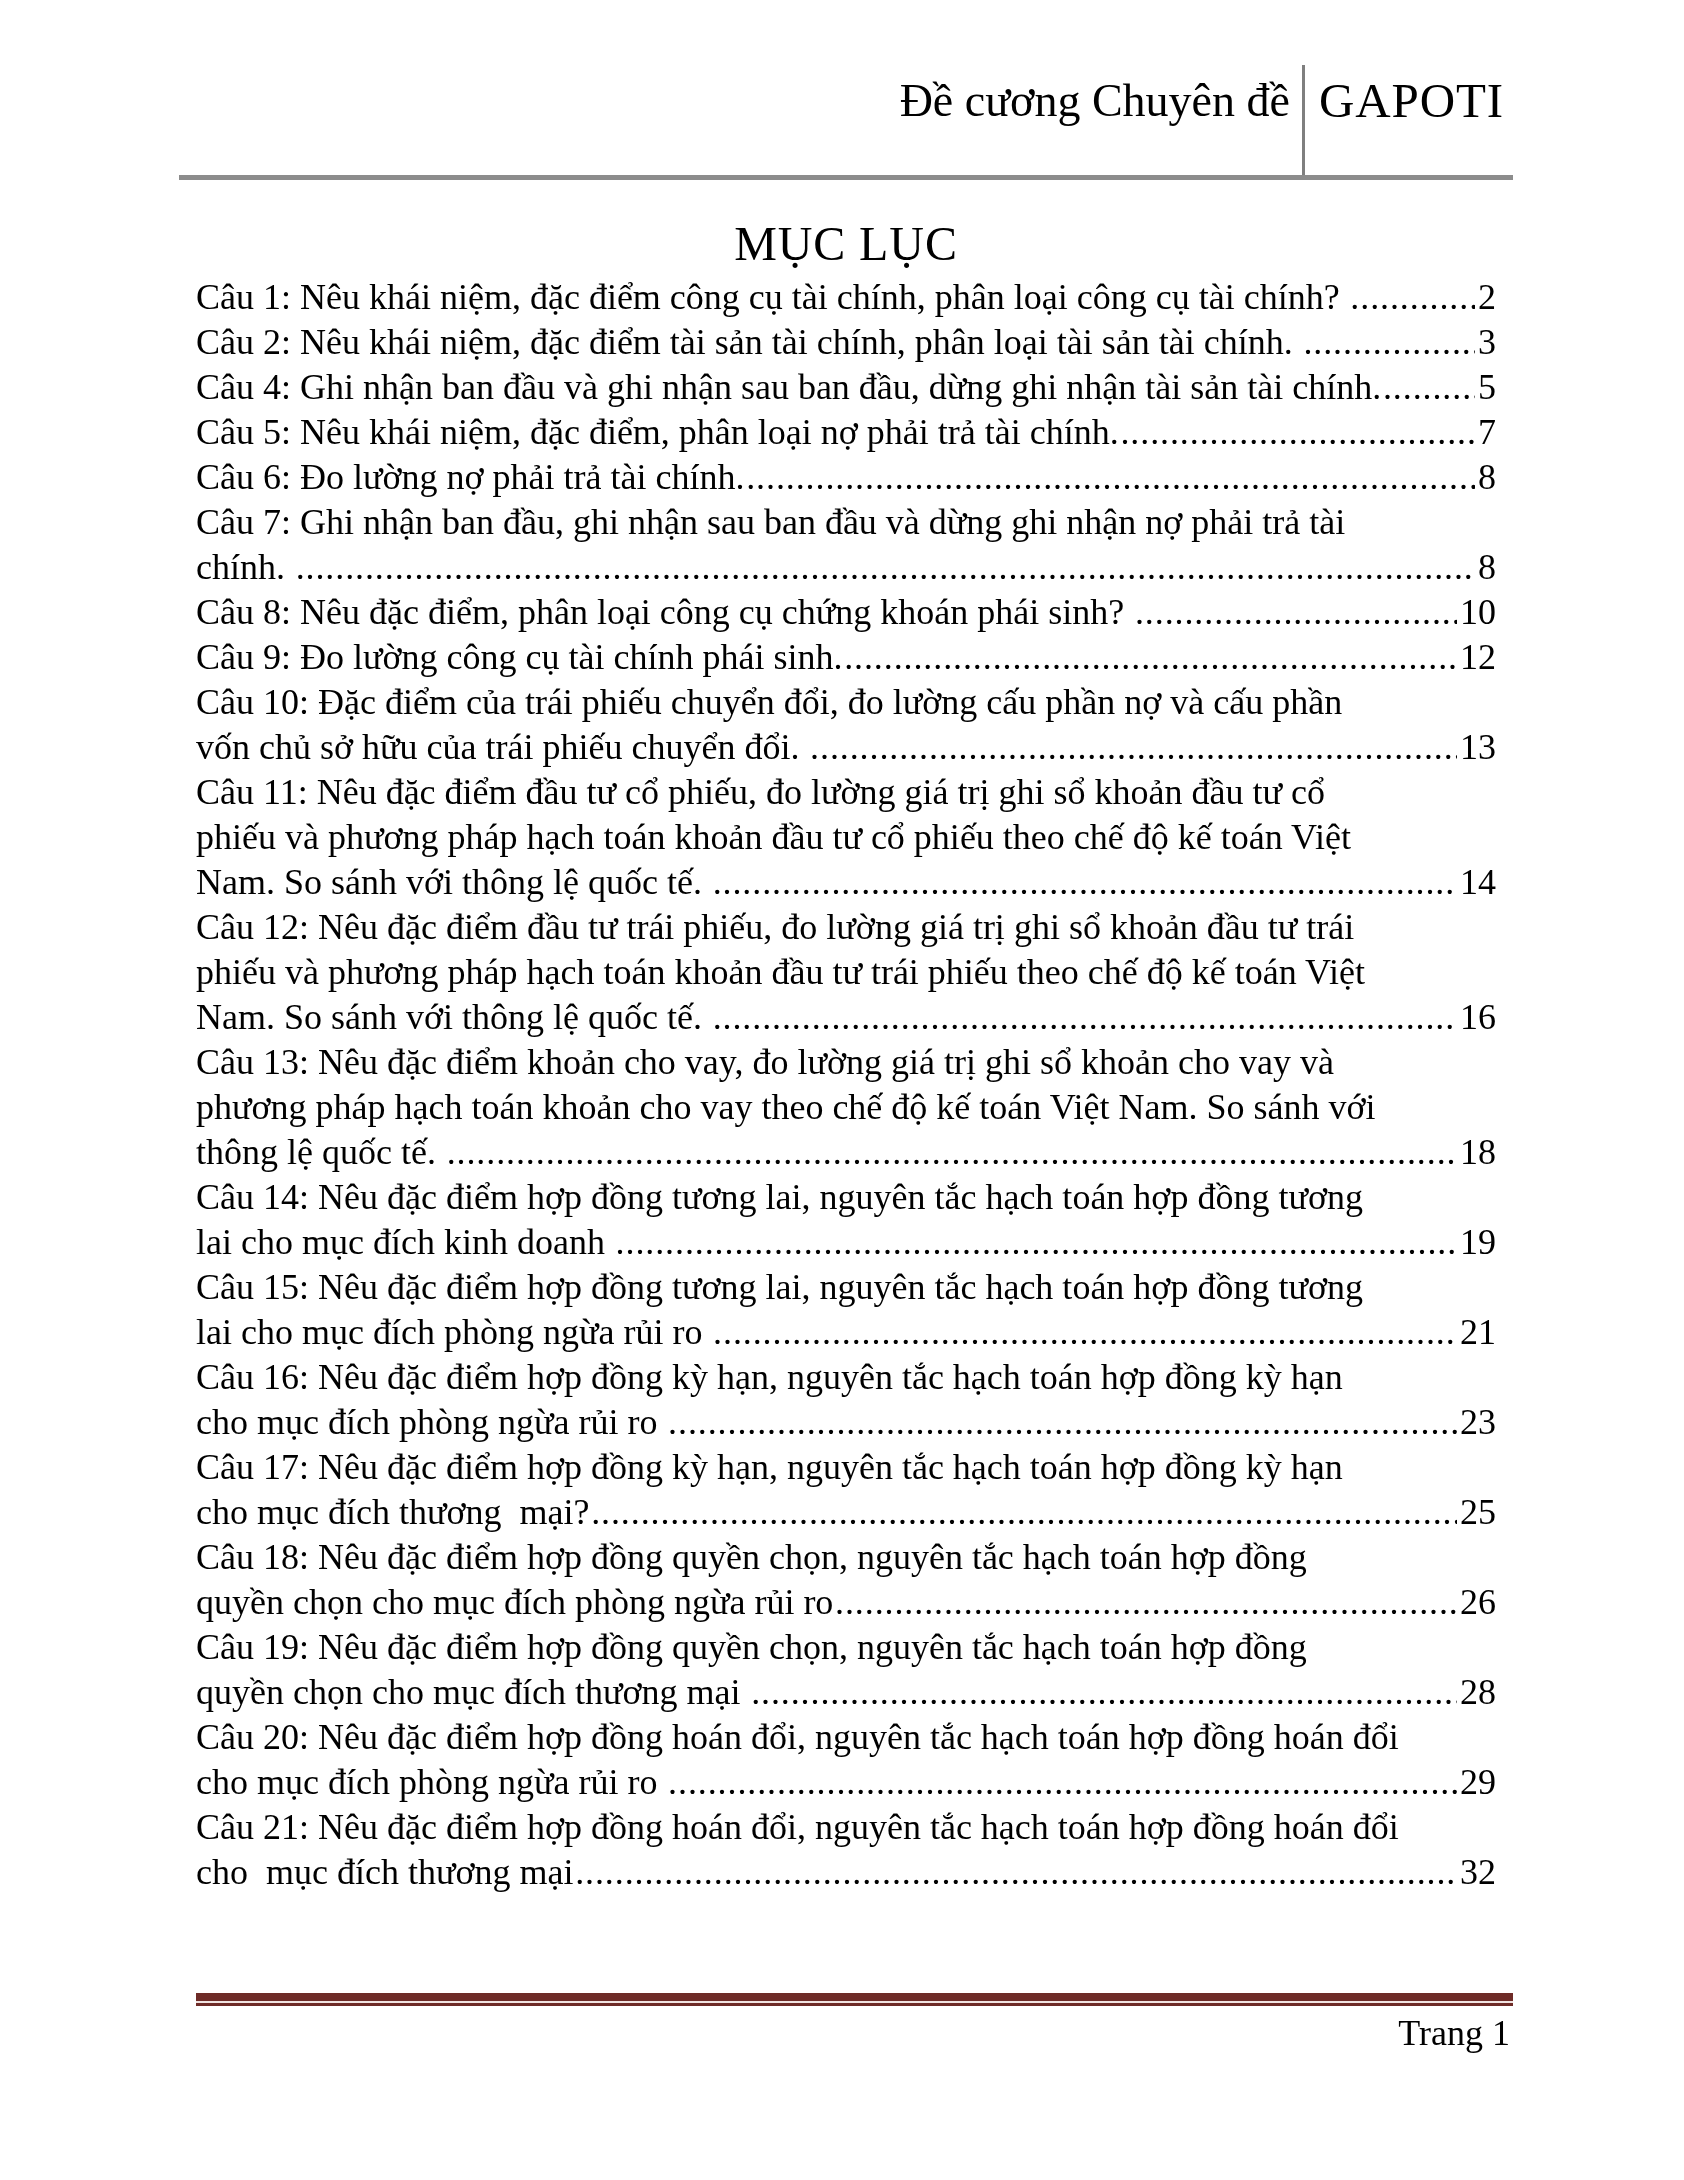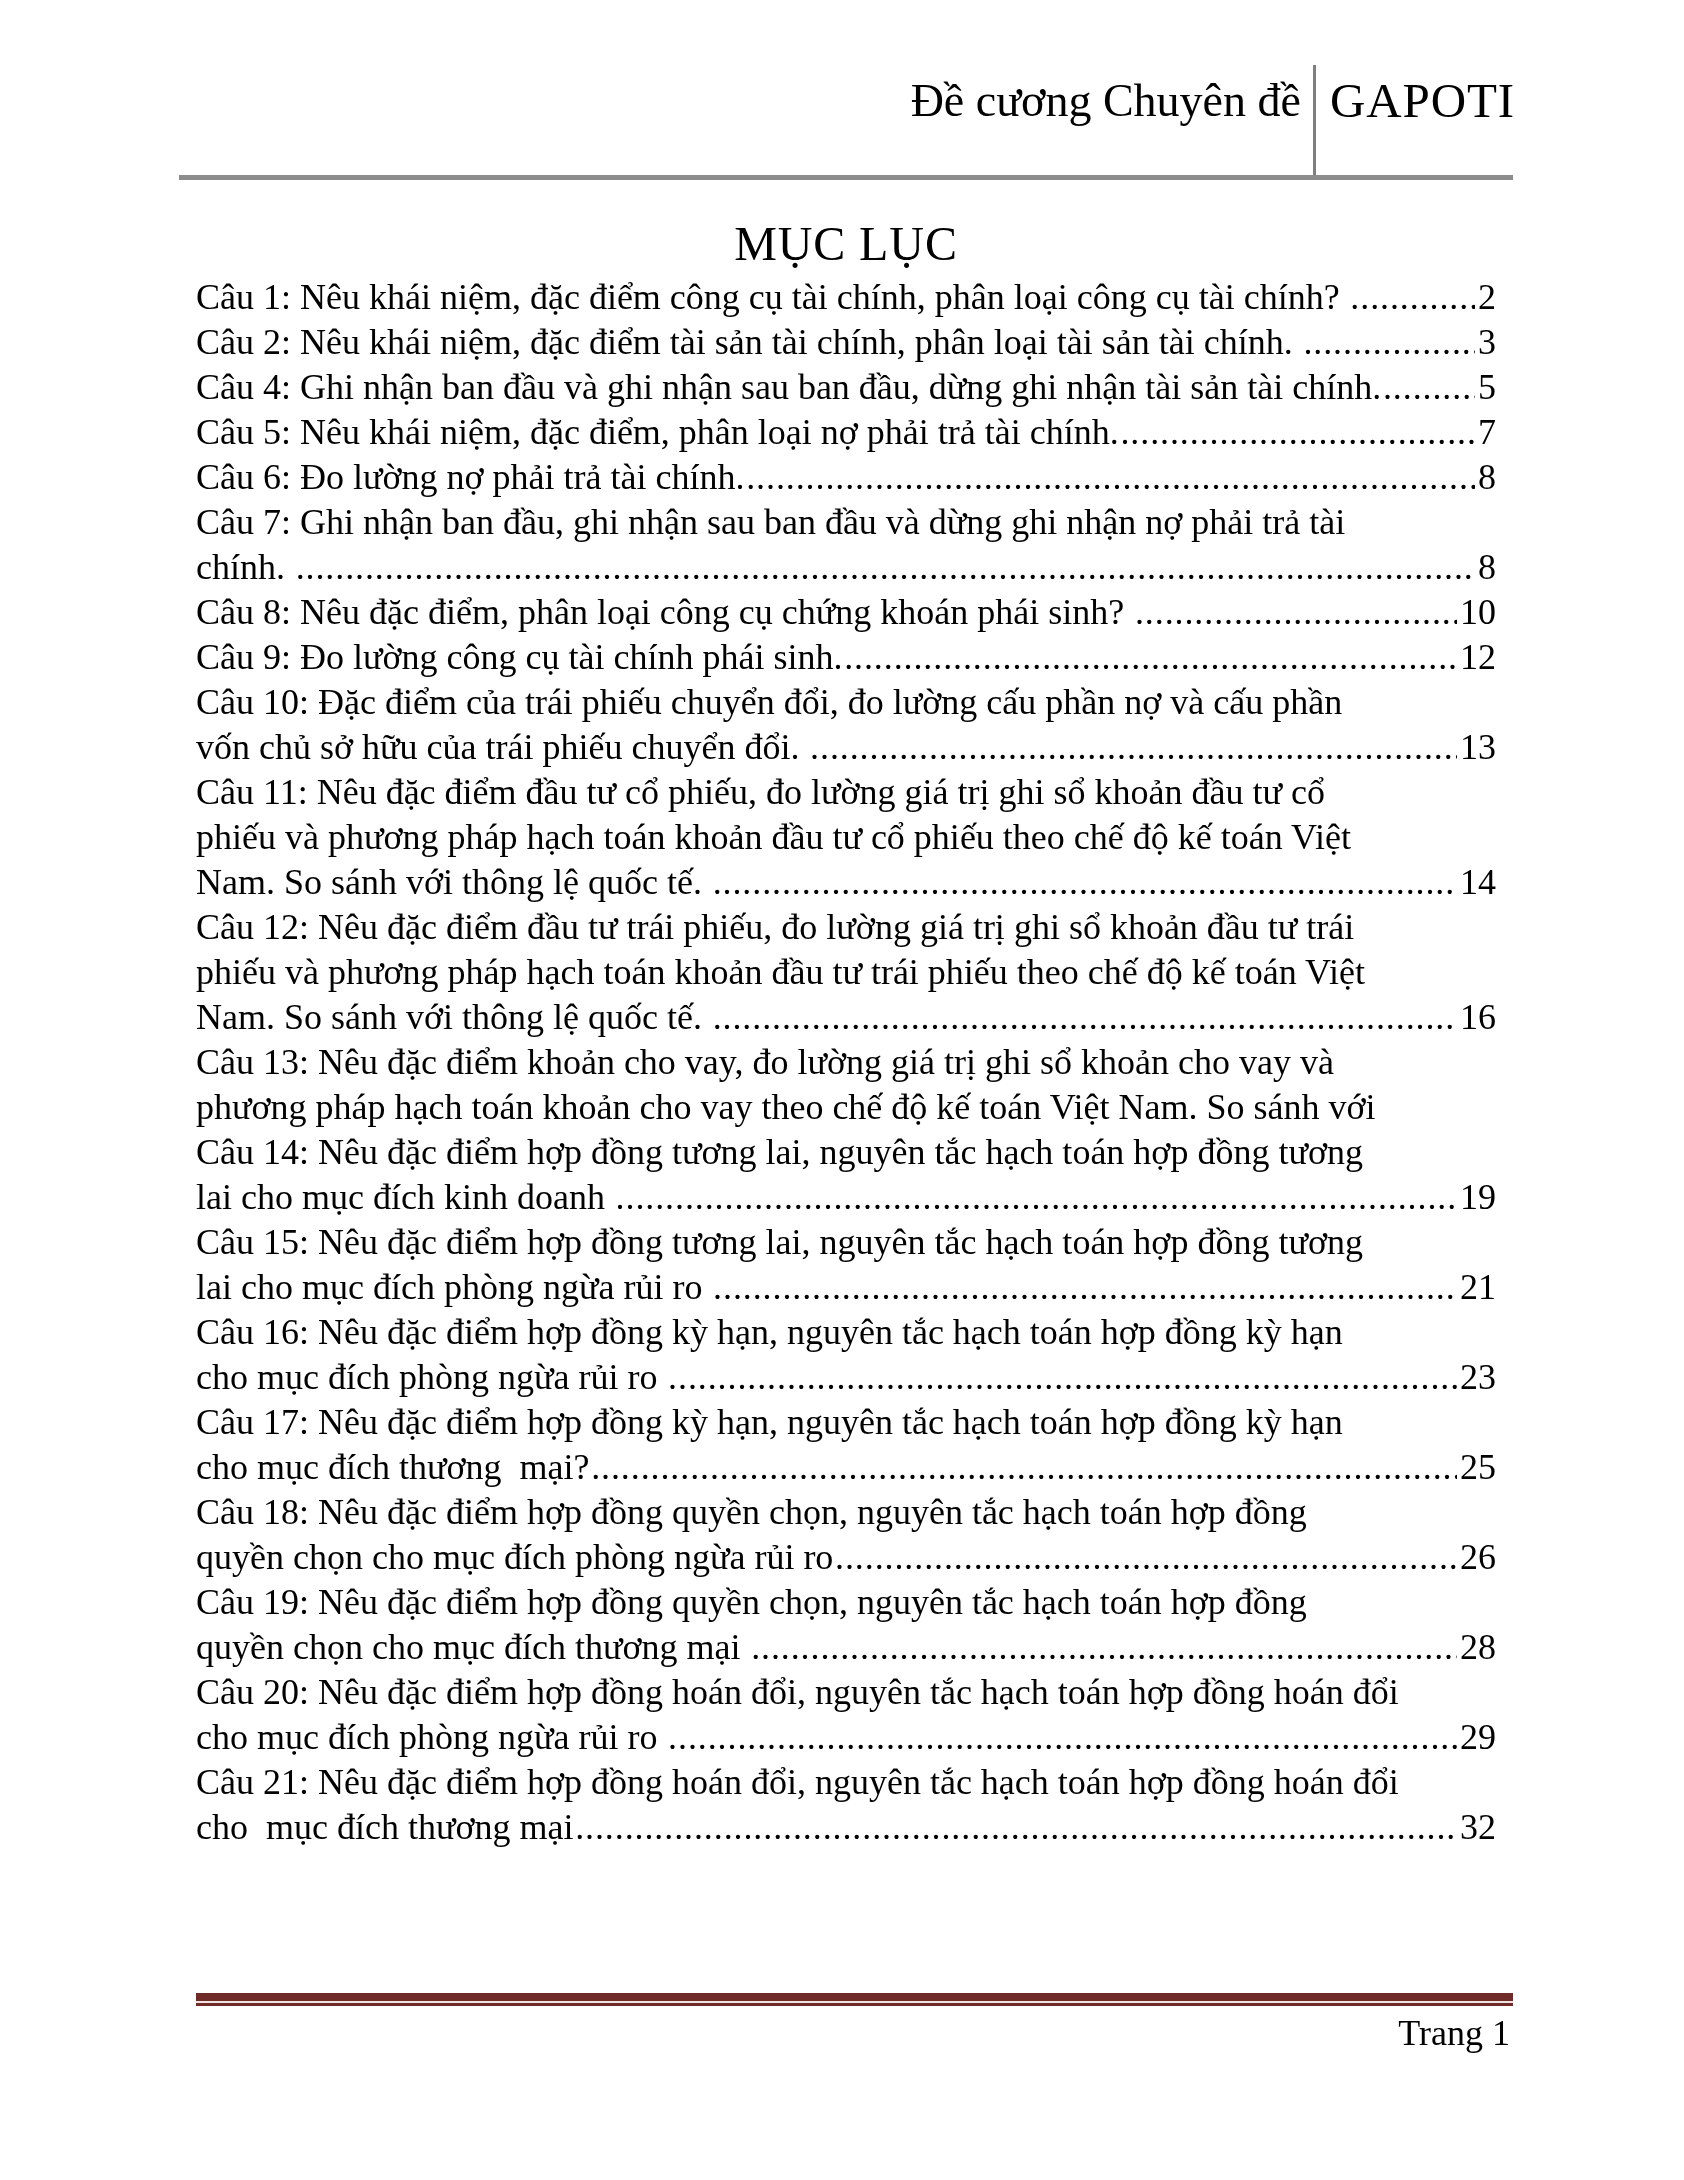--- a/index.html
+++ b/index.html
@@ -6,21 +6,21 @@
   .page{
     position:relative;
     width:1685px;height:2181px;
     background:#ffffff;
     font-family:"Liberation Serif","DejaVu Serif",serif;
     color:#000;
     overflow:hidden;
   }
   
   .header{
-    position:absolute;top:65px;right:170px;
+    position:absolute;top:65px;right:181px;
     display:flex;align-items:flex-start;
   }
   .header .doc-title{
     font-size:46px;line-height:51px;margin-top:10.2px;white-space:pre;
   }
   .header .divider{
     width:3.4px;height:110px;background:#7f7f7f;margin:0 13.6px 0 12px;
   }
   .header .brand{
     font-size:49px;line-height:51px;font-weight:normal;margin-top:10.2px;
@@ -173,20 +173,25 @@
             <span class="pg">16</span>
           </div>
         </div>
         <div>
           <div class="line">
             <span class="t">Câu 13: Nêu đặc điểm khoản cho vay, đo lường giá trị ghi sổ khoản cho vay và</span>
           </div>
           <div class="line">
             <span class="t">phương pháp hạch toán khoản cho vay theo chế độ kế toán Việt Nam. So sánh với</span>
           </div>
+          <div class="line">
+            <span class="t">thông lệ quốc tế. </span>
+            <span class="leader"></span>
+            <span class="pg">18</span>
+          </div>
         </div>
         <div>
           <div class="line">
             <span class="t">Câu 14: Nêu đặc điểm hợp đồng tương lai, nguyên tắc hạch toán hợp đồng tương</span>
           </div>
           <div class="line">
             <span class="t">lai cho mục đích kinh doanh </span>
             <span class="leader"></span>
             <span class="pg">19</span>
           </div>

